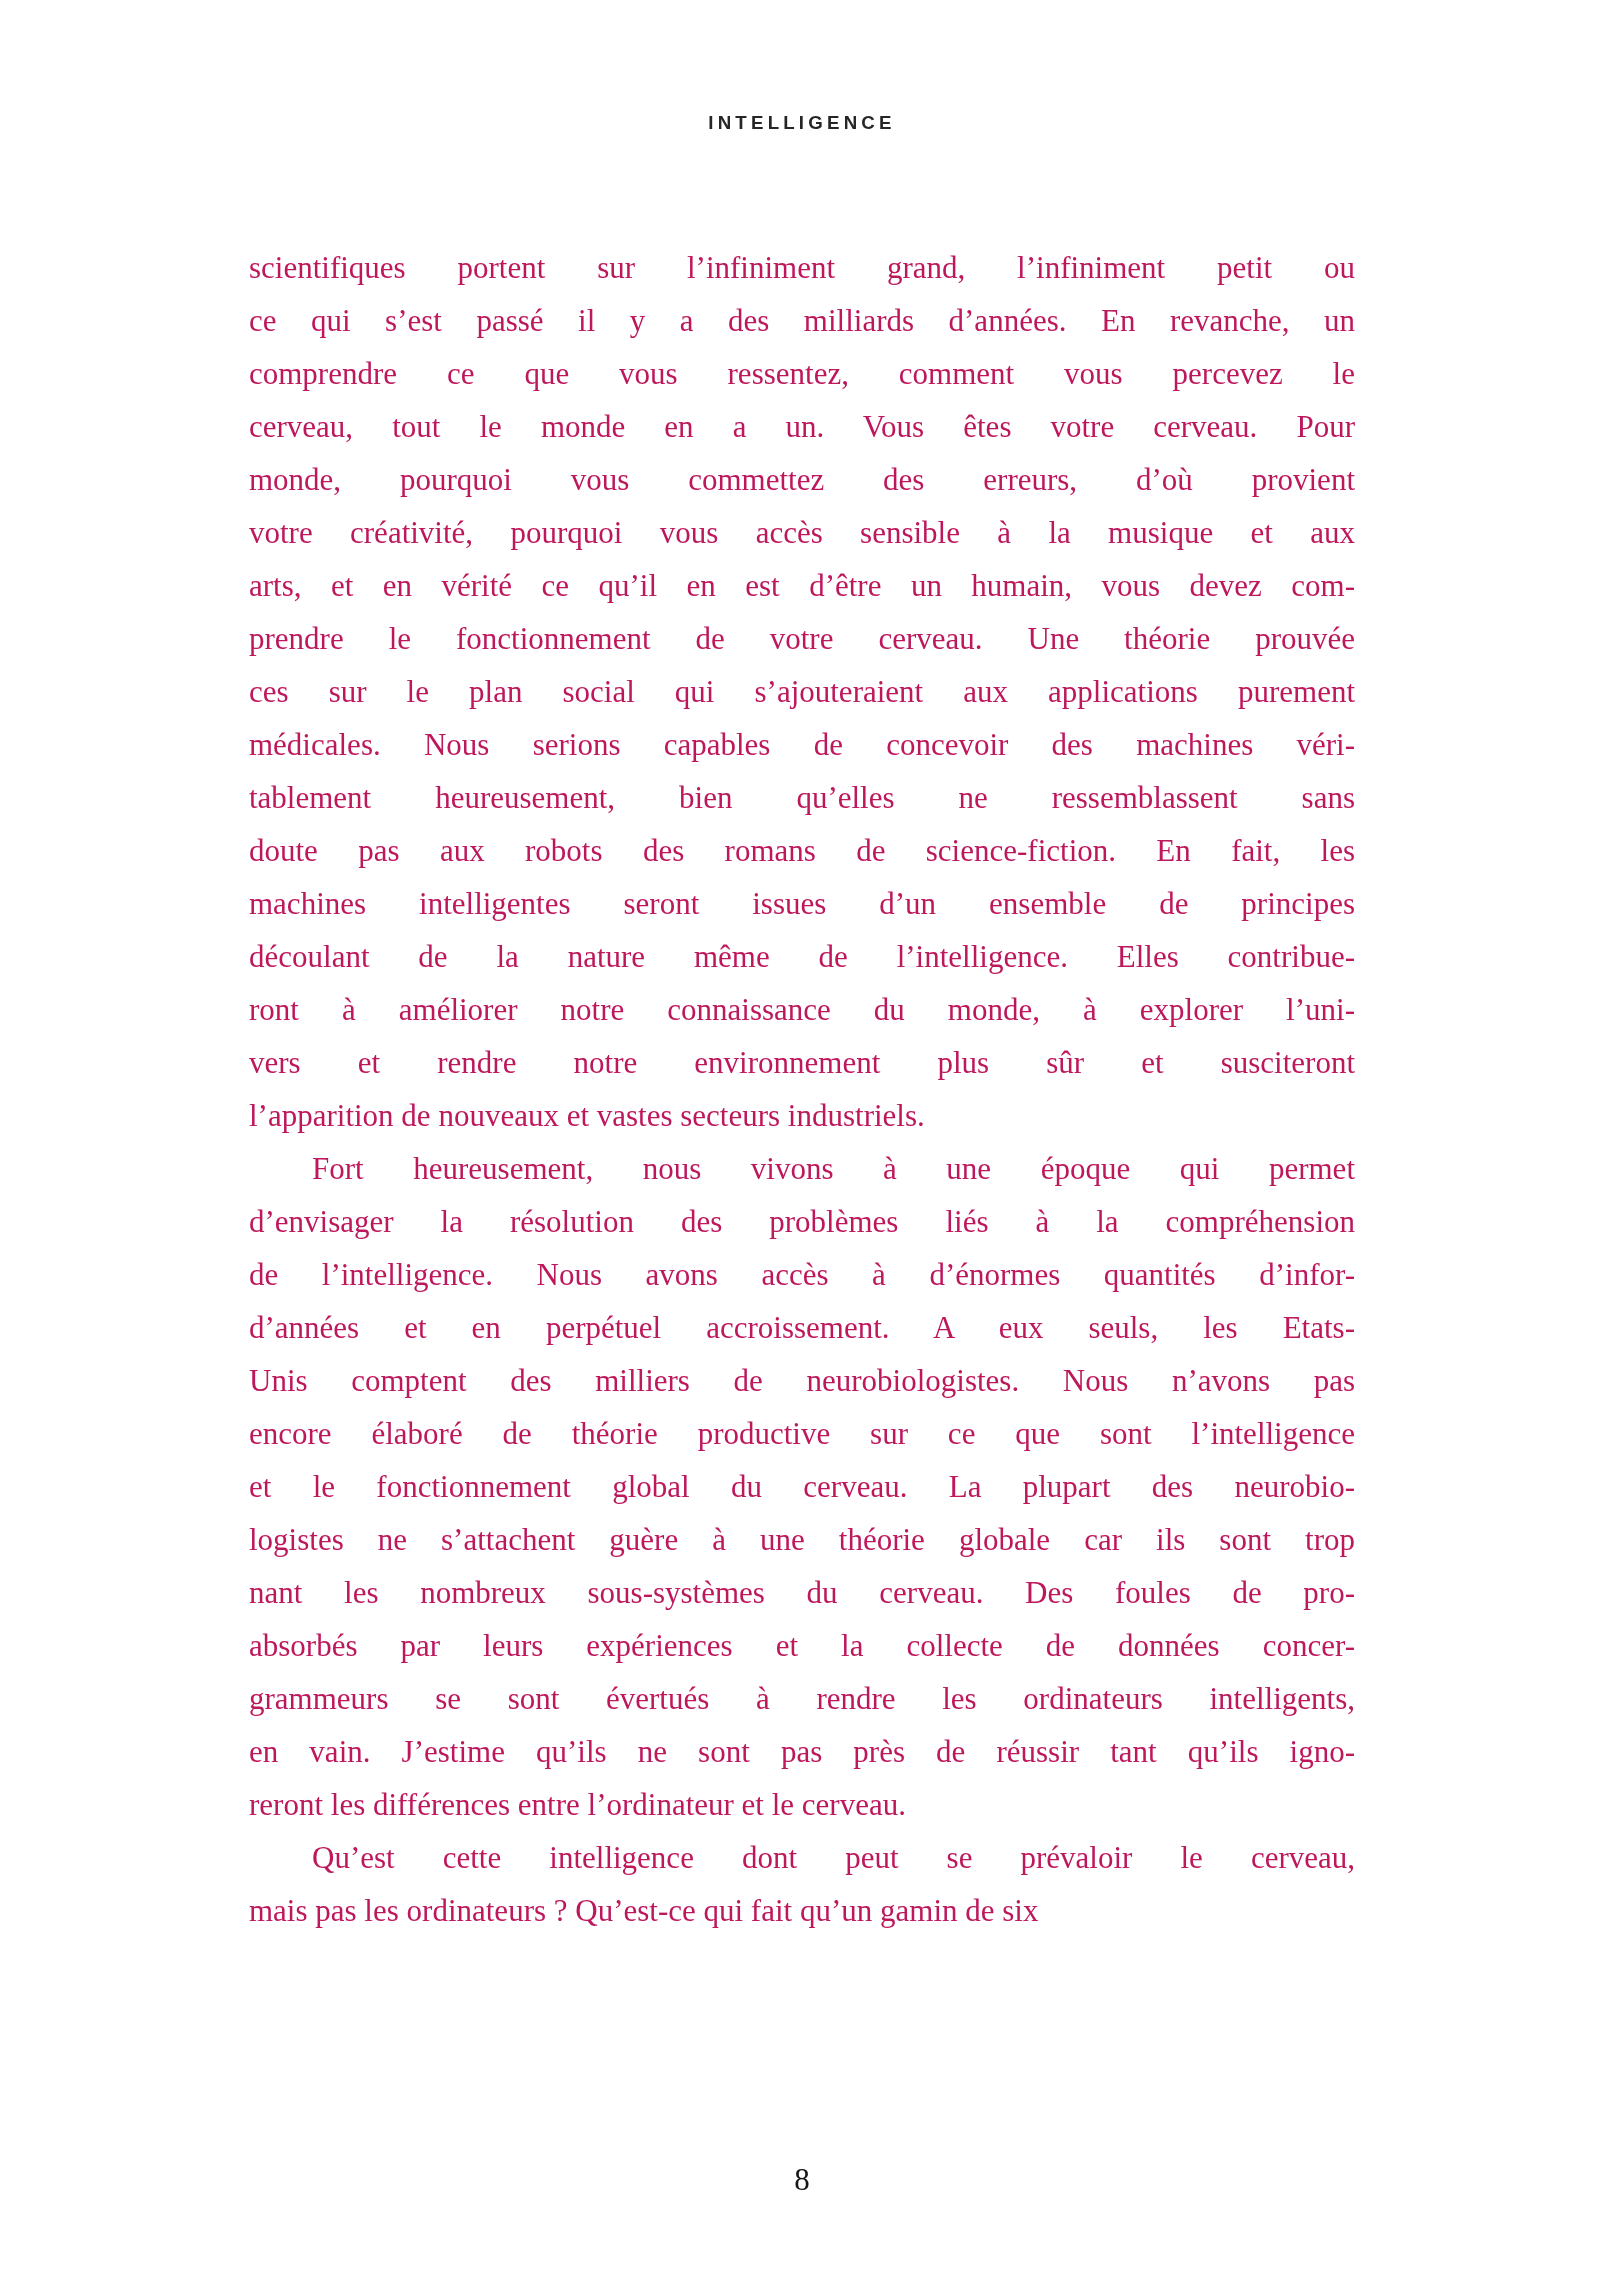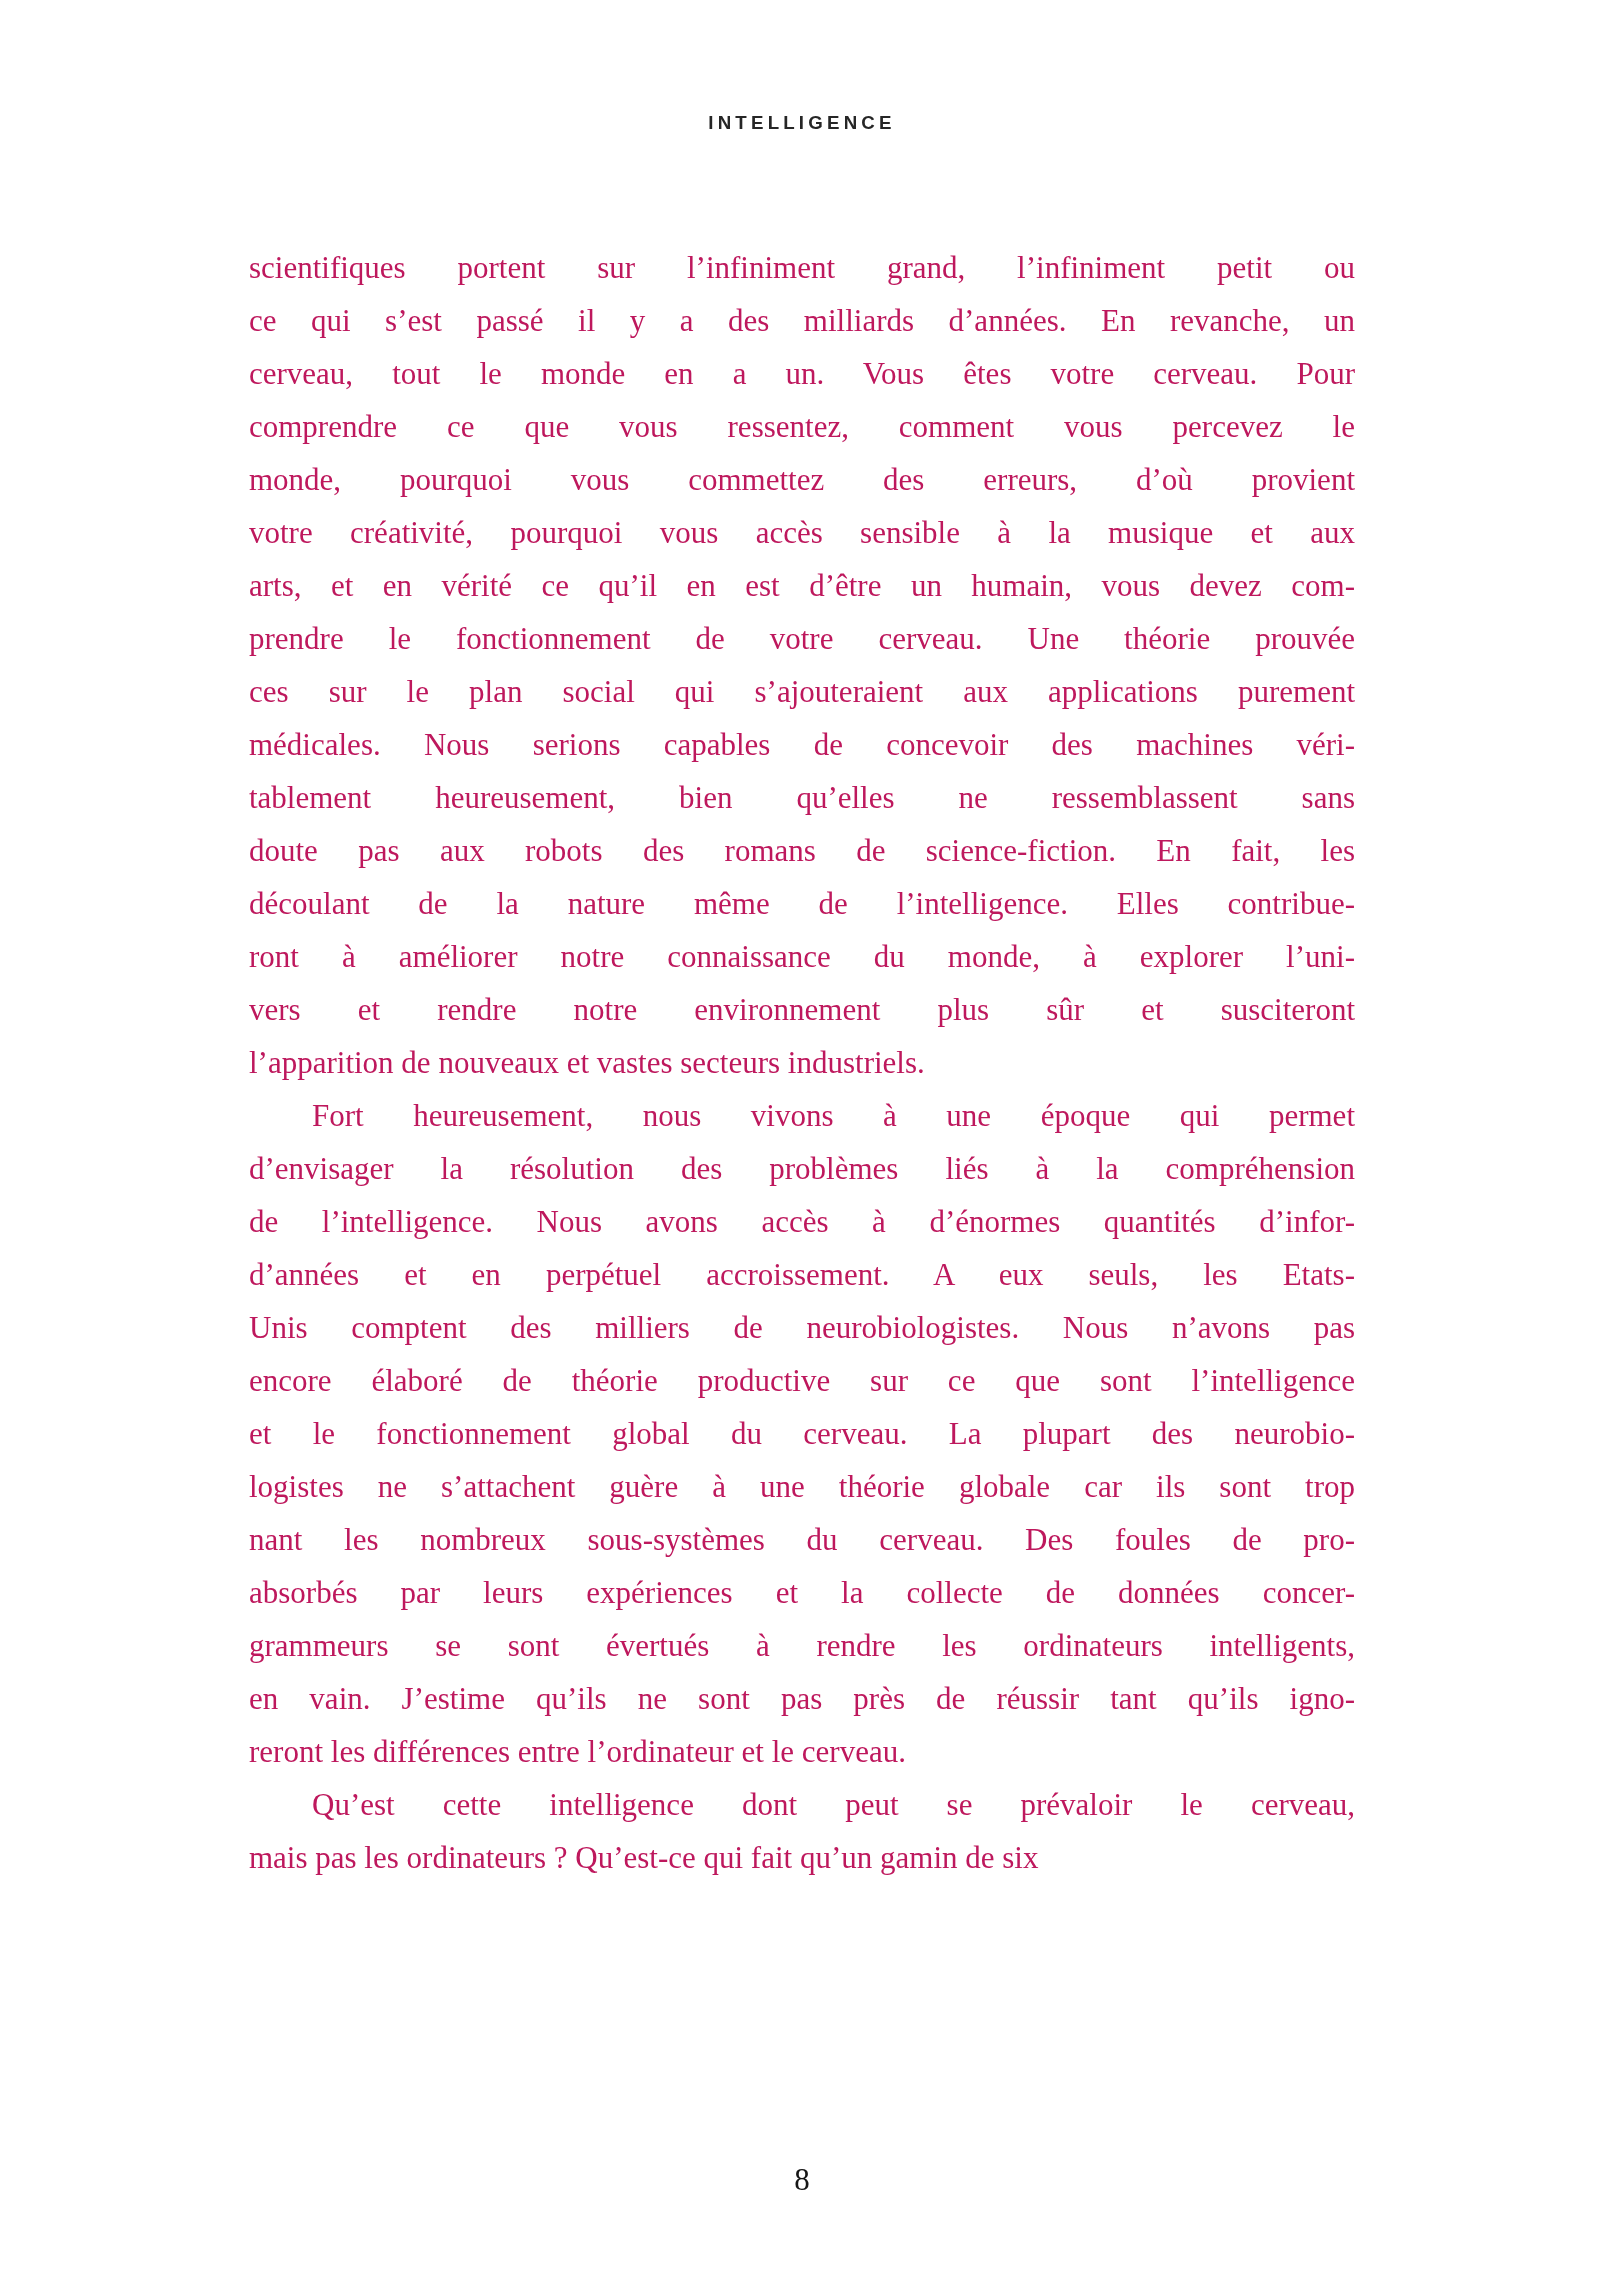--- a/index.html
+++ b/index.html
@@ -62,30 +62,31 @@
 </style>
 </head>
 <body>
 
 <div class="page">
   <div class="running-head">INTELLIGENCE</div>
 
   <div class="text-block">
       <div class="line">scientifiques portent sur l’infiniment grand, l’infiniment petit ou</div>
       <div class="line">ce qui s’est passé il y a des milliards d’années. En revanche, un</div>
+      <div class="line">comprendre ce que vous ressentez, comment vous percevez le</div>
       <div class="line">cerveau, tout le monde en a un. Vous êtes votre cerveau. Pour</div>
-      <div class="line">comprendre ce que vous ressentez, comment vous percevez le</div>
       <div class="line">monde, pourquoi vous commettez des erreurs, d’où provient</div>
       <div class="line">votre créativité, pourquoi vous accès sensible à la musique et aux</div>
       <div class="line">arts, et en vérité ce qu’il en est d’être un humain, vous devez com-</div>
       <div class="line">prendre le fonctionnement de votre cerveau. Une théorie prouvée</div>
       <div class="line">ces sur le plan social qui s’ajouteraient aux applications purement</div>
       <div class="line">médicales. Nous serions capables de concevoir des machines véri-</div>
       <div class="line">tablement heureusement, bien qu’elles ne ressemblassent sans</div>
       <div class="line">doute pas aux robots des romans de science-fiction. En fait, les</div>
+      <div class="line">machines intelligentes seront issues d’un ensemble de principes</div>
       <div class="line">découlant de la nature même de l’intelligence. Elles contribue-</div>
       <div class="line">ront à améliorer notre connaissance du monde, à explorer l’uni-</div>
       <div class="line">vers et rendre notre environnement plus sûr et susciteront</div>
       <div class="line last">l’apparition de nouveaux et vastes secteurs industriels.</div>
       <div class="line indent">Fort heureusement, nous vivons à une époque qui permet</div>
       <div class="line">d’envisager la résolution des problèmes liés à la compréhension</div>
       <div class="line">de l’intelligence. Nous avons accès à d’énormes quantités d’infor-</div>
       <div class="line">d’années et en perpétuel accroissement. A eux seuls, les Etats-</div>
       <div class="line">Unis comptent des milliers de neurobiologistes. Nous n’avons pas</div>
       <div class="line">encore élaboré de théorie productive sur ce que sont l’intelligence</div>

